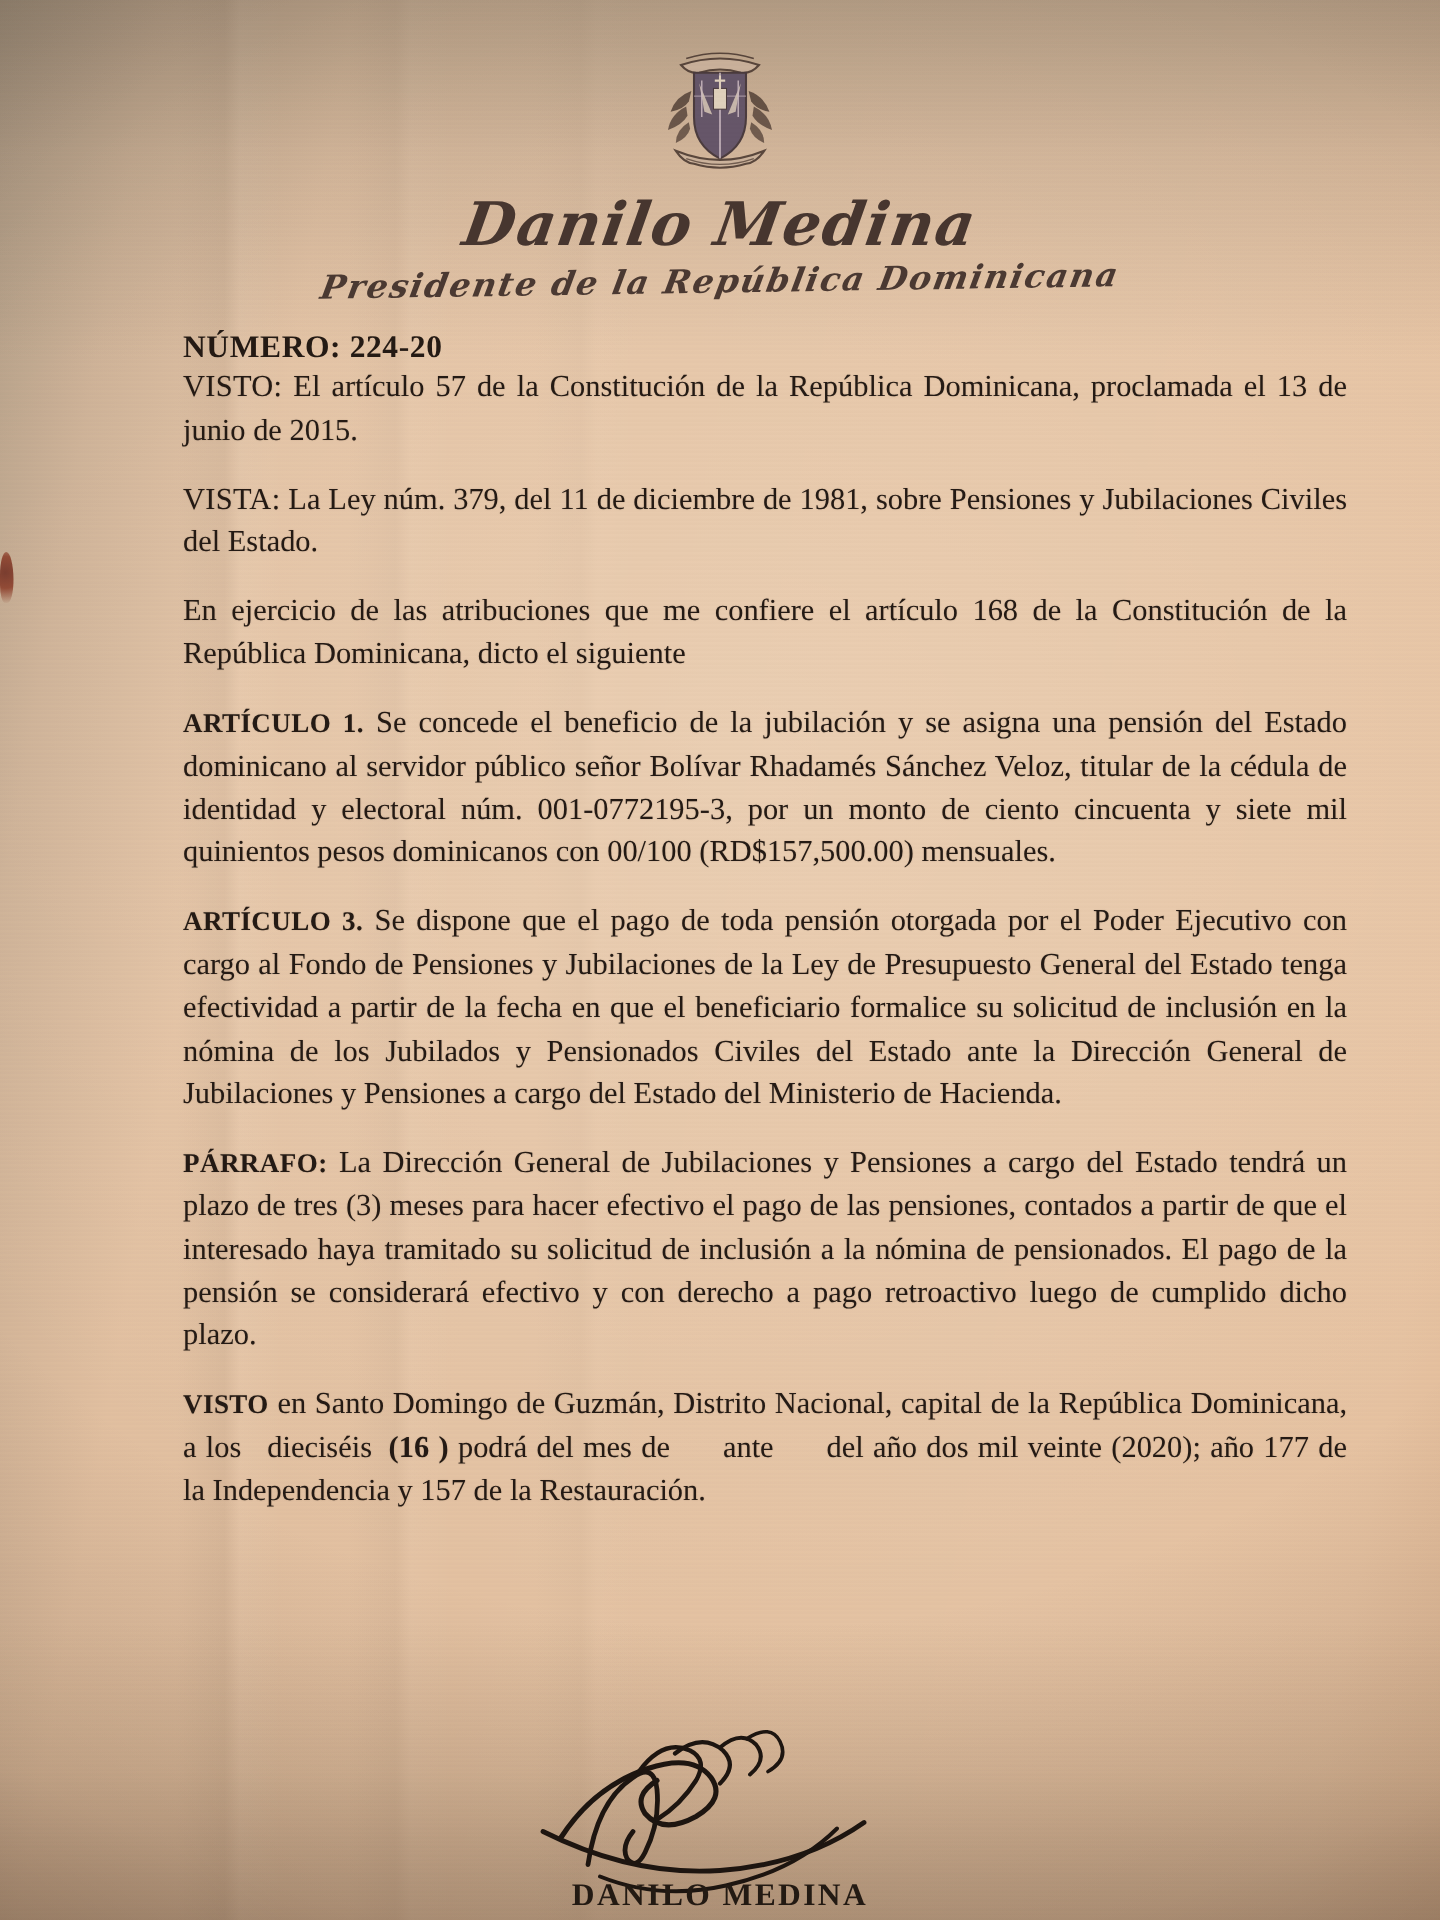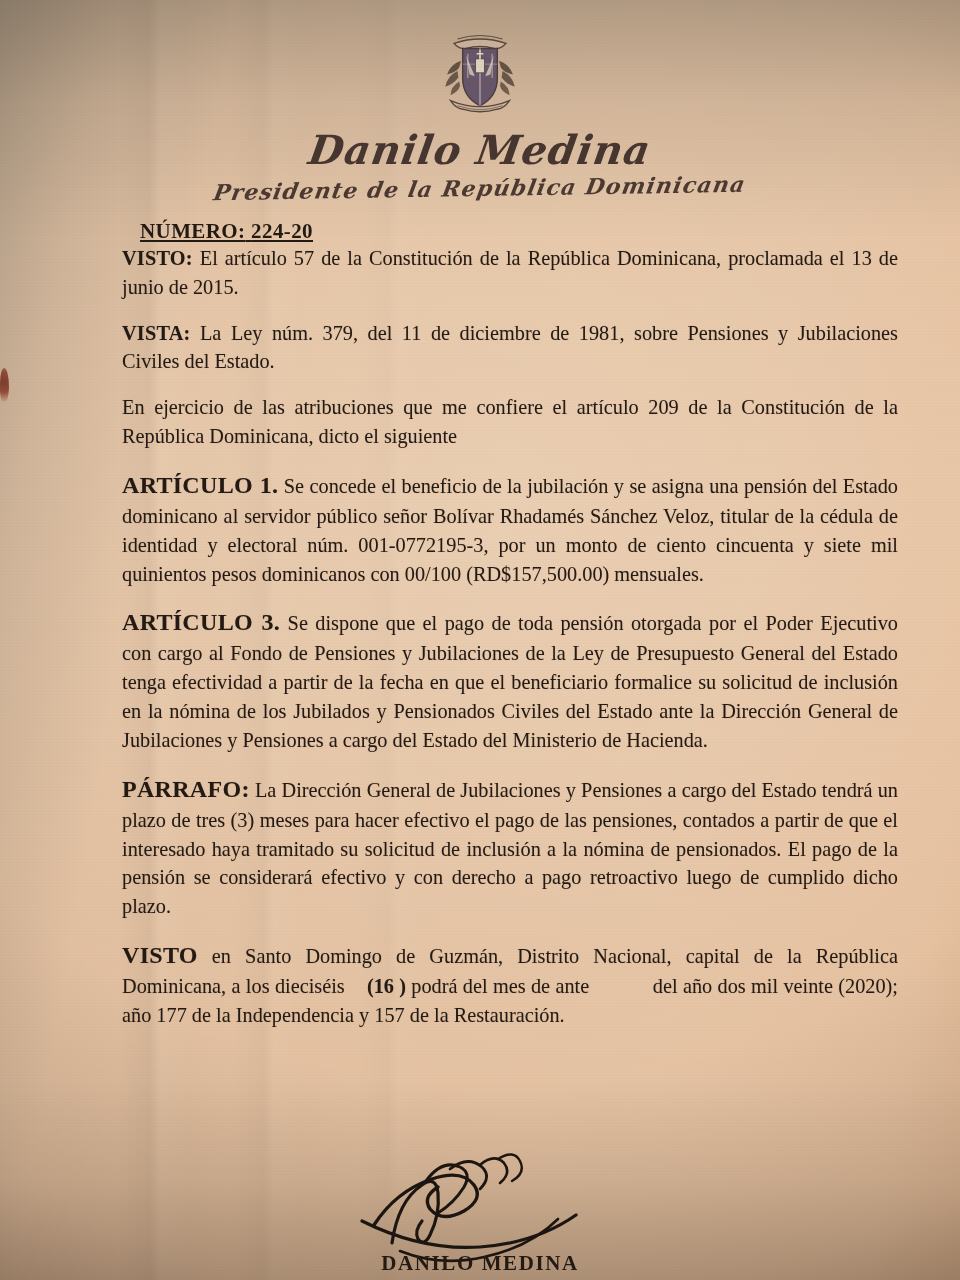--- a/index.html
+++ b/index.html
@@ -145,57 +145,57 @@
 
   
   .doc-body {
     padding: 0 62px 0 122px;
   }
   .numero {
     font-size: 21px;
     font-weight: 700;
     letter-spacing: .4px;
     margin-top: 18px;
-    margin-left: 18px;
+    margin-left: 0;
     color: #241a14;
-    text-decoration: underline;
   }
   .numero .val { font-weight: 700; }
 
   p.para {
     font-size: 20.3px;
     line-height: 1.42;
     text-align: justify;
     margin: 0 0 17px 0;
     color: #241a14;
     text-shadow: 0 0 1px rgba(60,40,28,0.22);
   }
   p.para .lead {
-    font-weight: 700;
+    font-weight: 400;
     letter-spacing: .2px;
   }
   p.para .art {
     font-weight: 700;
-    font-size: 24px;
+    font-size: 18px;
     letter-spacing: .3px;
   }
   .gap-top { margin-top: 26px; }
 
   .decreto {
     text-align: center;
     font-size: 21.5px;
     font-weight: 700;
     letter-spacing: 1.1px;
     margin: 22px 0 24px 0;
     color: #241a14;
   }
 
   .blank {
     display: inline-block;
     min-width: 92px;
+    text-align: center;
   }
   .blank-sm { min-width: 52px; font-weight: bold; }
 
   
   .sig-wrap {
     position: absolute;
     left: 0; right: 0;
     bottom: 0;
     height: 160px;
   }
@@ -292,21 +292,21 @@
 
       <p class="para gap-top">
         <span class="lead">VISTO:</span><span> El artículo 57 de la Constitución de la República Dominicana, proclamada el 13 de junio de 2015.</span>
       </p>
 
       <p class="para">
         <span class="lead">VISTA:</span><span> La Ley núm. 379, del 11 de diciembre de 1981, sobre Pensiones y Jubilaciones Civiles del Estado.</span>
       </p>
 
       <p class="para">
-        <span>En ejercicio de las atribuciones que me confiere el artículo 209 de la Constitución de la República Dominicana, dicto el siguiente</span>
+        <span>En ejercicio de las atribuciones que me confiere el artículo 168 de la Constitución de la República Dominicana, dicto el siguiente</span>
       </p>
 
 
       <p class="para">
         <span class="art">ARTÍCULO 1.</span><span> Se concede el beneficio de la jubilación y se asigna una pensión del Estado dominicano al servidor público señor Bolívar Rhadamés Sánchez Veloz, titular de la cédula de identidad y electoral núm. 001-0772195-3, por un monto de ciento cincuenta y siete mil quinientos pesos dominicanos con 00/100 (RD$157,500.00) mensuales.</span>
       </p>
 
 
       <p class="para">
         <span class="art">ARTÍCULO 3.</span><span> Se dispone que el pago de toda pensión otorgada por el Poder Ejecutivo con cargo al Fondo de Pensiones y Jubilaciones de la Ley de Presupuesto General del Estado tenga efectividad a partir de la fecha en que el beneficiario formalice su solicitud de inclusión en la nómina de los Jubilados y Pensionados Civiles del Estado ante la Dirección General de Jubilaciones y Pensiones a cargo del Estado del Ministerio de Hacienda.</span>

